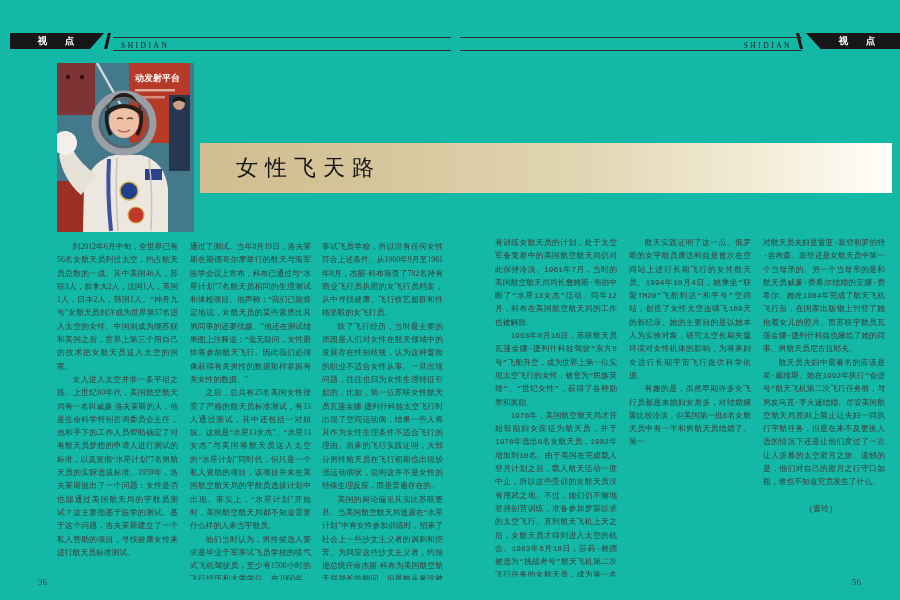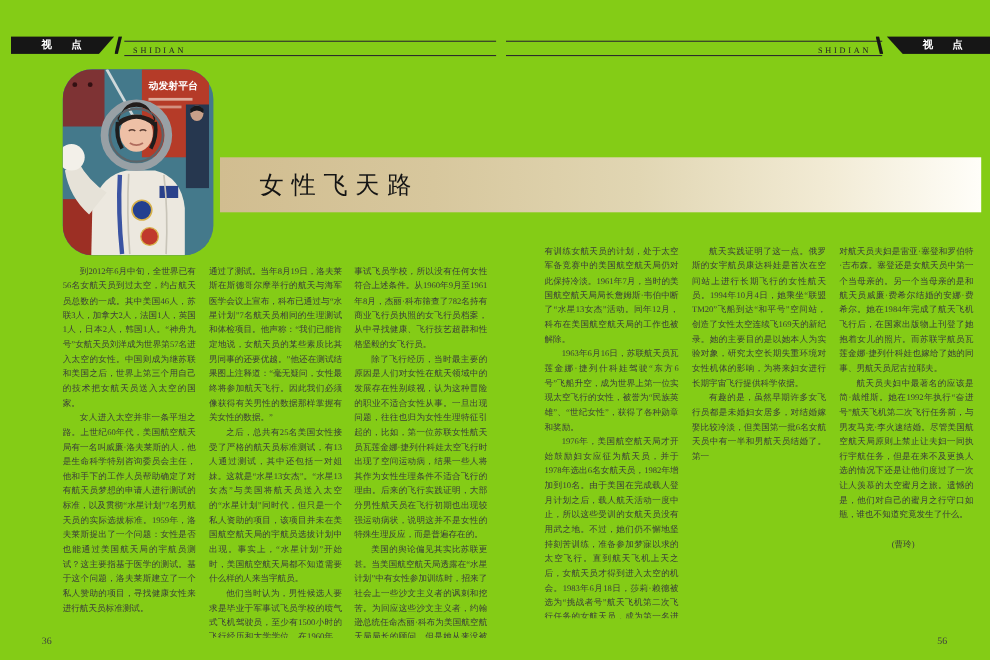--- a/index.html
+++ b/index.html
@@ -1,21 +1,21 @@
 <!DOCTYPE html>
 <html><head>
 <meta charset="utf-8">
 <style>
   html,body{margin:0;padding:0;}
   body{
     width:900px;height:600px;position:relative;background:#ffffff;
     font-family:"Liberation Serif","DejaVu Serif",serif;
     overflow:hidden;
   }
-  .sheet{position:absolute;inset:0;background:#84cc16;}
+  .sheet{position:absolute;inset:0;background:#14b8a6;}
 
   
   .hdr-box{
     position:absolute;top:33px;height:16px;background:#161616;
     color:#fff;display:flex;align-items:center;justify-content:center;
     font-size:9.5px;font-weight:bold;letter-spacing:4px;
   }
   .box-left{left:10px;width:92px;clip-path:polygon(0 0,100% 0,85% 100%,0 100%);padding-left:2px;}
   .box-right{left:806px;width:90px;clip-path:polygon(0 0,100% 0,100% 100%,15% 100%);padding-left:8px;}
   .hdr-slash{position:absolute;top:33px;height:16px;width:7px;background:#161616;}
@@ -34,31 +34,31 @@
   .title-band{
     position:absolute;left:200px;top:143px;width:692px;height:50px;
     background:linear-gradient(90deg,#d1bd90 0%,#d7c79d 28%,#e1d6b3 55%,#f2ebd5 80%,#fffef9 100%);
     display:flex;align-items:center;
   }
   .title-band .t{
     font-size:22px;color:#141414;letter-spacing:7px;padding-left:36px;font-weight:500;
   }
 
   
-  .photo{position:absolute;left:57px;top:63px;width:137px;height:169px;overflow:hidden;background:#44798b;border-radius:27px;}
+  .photo{position:absolute;left:57px;top:63px;width:137px;height:169px;overflow:hidden;background:#44798b;}
 
   
   .col{
     position:absolute;width:121px;height:340px;overflow:hidden;
     font-size:7.8px;line-height:13.3px;color:#3b3b3b;text-align:justify;
   }
   .col p{margin:0;text-indent:2em;}
   .col p.cont{text-indent:0;}
   .lp{top:240px;}
-  .rp{top:222px;}
+  .rp{top:237px;font-family:Liberation Mono, monospace;}
   .c1L{left:57px;} .c2L{left:190px;} .c3L{left:322px;}
   .c1R{left:495px;width:122px;} .c2R{left:629px;width:122px;} .c3R{left:763px;width:122px;}
   .byline{text-align:center;padding-right:6px;margin-top:13px !important;text-indent:0 !important;color:#3b3b3b;}
 
   .pagenum{position:absolute;top:577px;font-size:9px;color:#3f3f3f;}
   .pn-left{left:38px;}
   .pn-right{left:852px;}
 </style>
 </head>
 <body>

